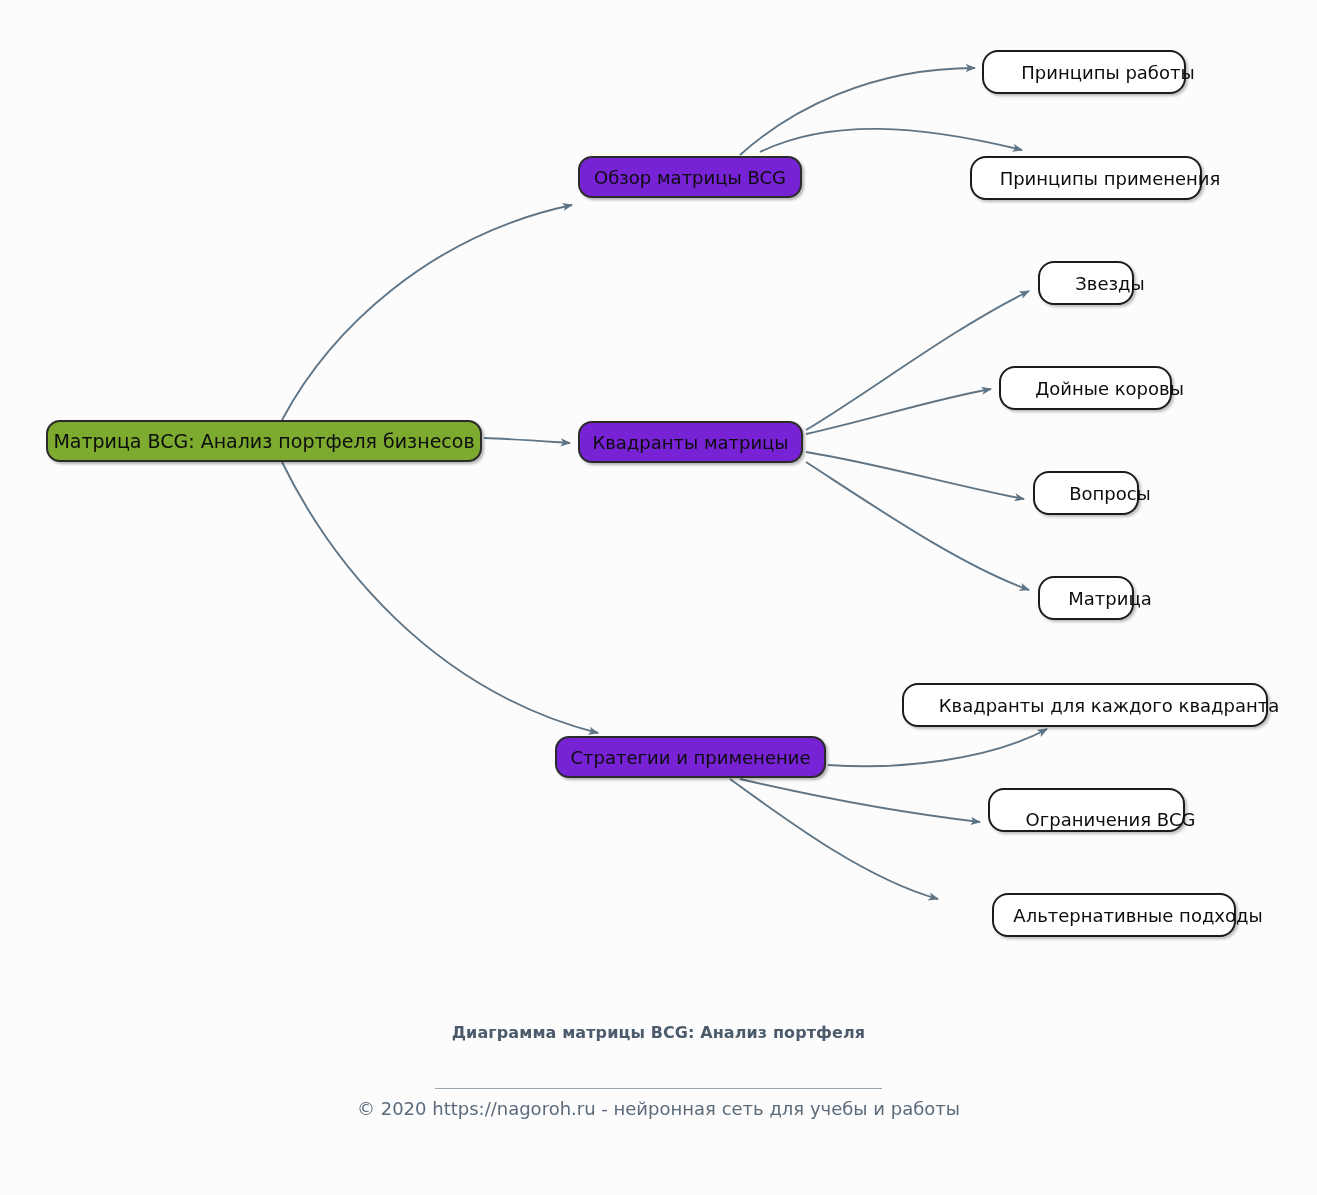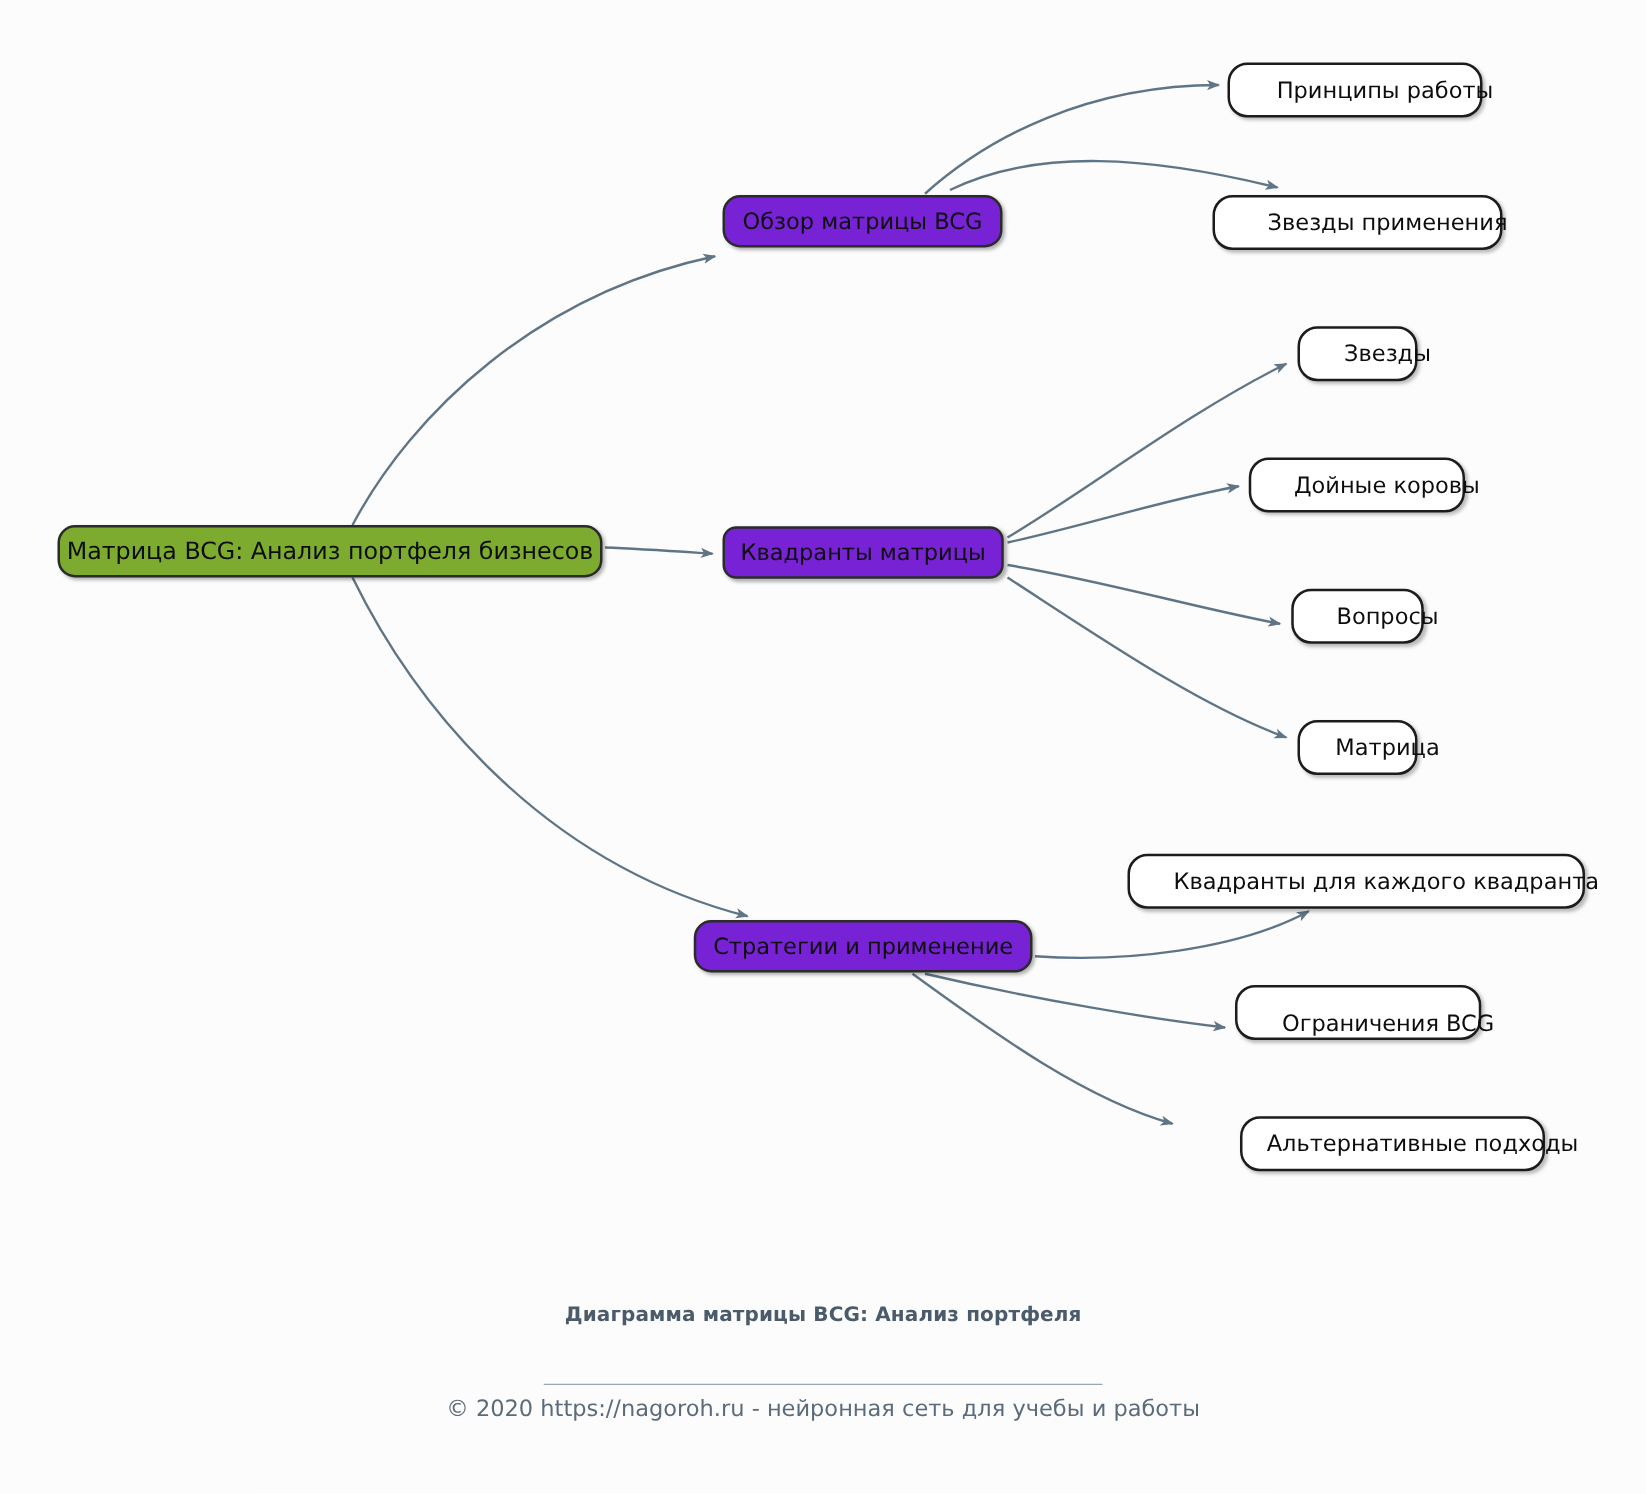--- a/index.html
+++ b/index.html
@@ -57,21 +57,20 @@
     font-size: 18px;
     box-shadow: 2px 2px 3px rgba(0,0,0,0.26);
     padding-left: 48px;
   }
   .footer {
     position: absolute;
     left: 0;
     width: 1317px;
     text-align: center;
     z-index: 6;
-    margin-top: 19px;
   }
   .footer-title {
     top: 1022px;
     color: #4b5b6b;
     font-size: 16px;
     font-weight: bold;
     line-height: 22px;
     letter-spacing: 0.1px;
   }
   .footer-rule {
@@ -128,24 +127,24 @@
 
   <div class="node node-branch" style="left:578px; top:156px; width:224px; height:42px;">
     <span>Обзор матрицы BCG</span>
   </div>
 
   <div class="node node-leaf" style="left:982px; top:50px; width:204px; height:44px;">
     <span>Принципы работы</span>
   </div>
 
   <div class="node node-leaf" style="left:970px; top:156px; width:232px; height:44px;">
-    <span>Звезды применения</span>
+    <span>Принципы применения</span>
   </div>
 
-  <div class="node node-branch" style="left:578px; top:421px; width:225px; height:42px;border-radius:11px;">
+  <div class="node node-branch" style="left:578px; top:421px; width:225px; height:42px;">
     <span>Квадранты матрицы</span>
   </div>
 
   <div class="node node-leaf" style="left:1038px; top:261px; width:96px; height:44px;">
     <span>Звезды</span>
   </div>
 
   <div class="node node-leaf" style="left:999px; top:366px; width:173px; height:44px;">
     <span>Дойные коровы</span>
   </div>

